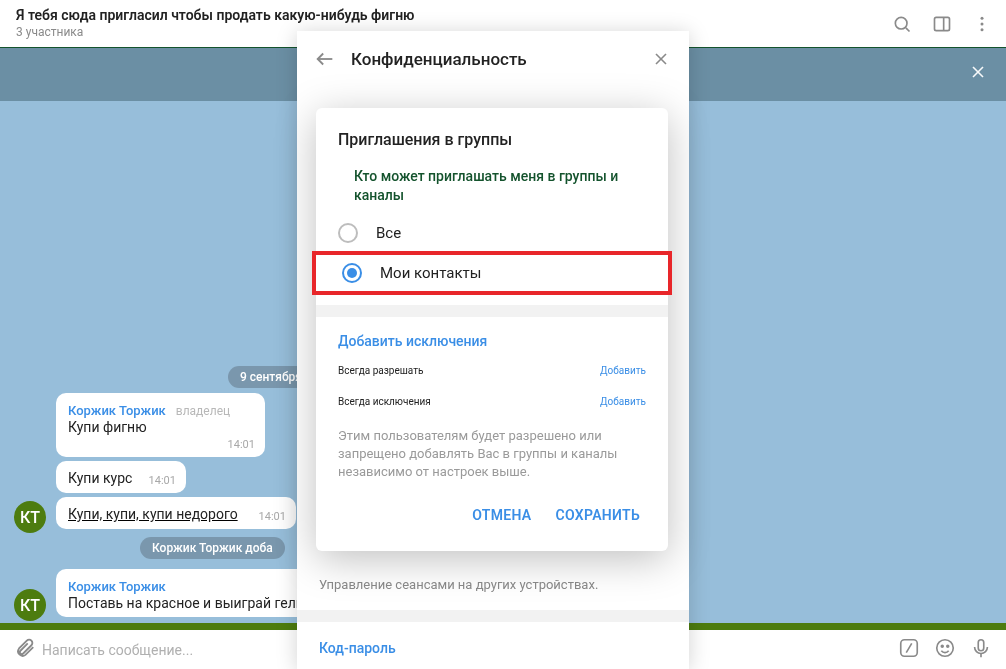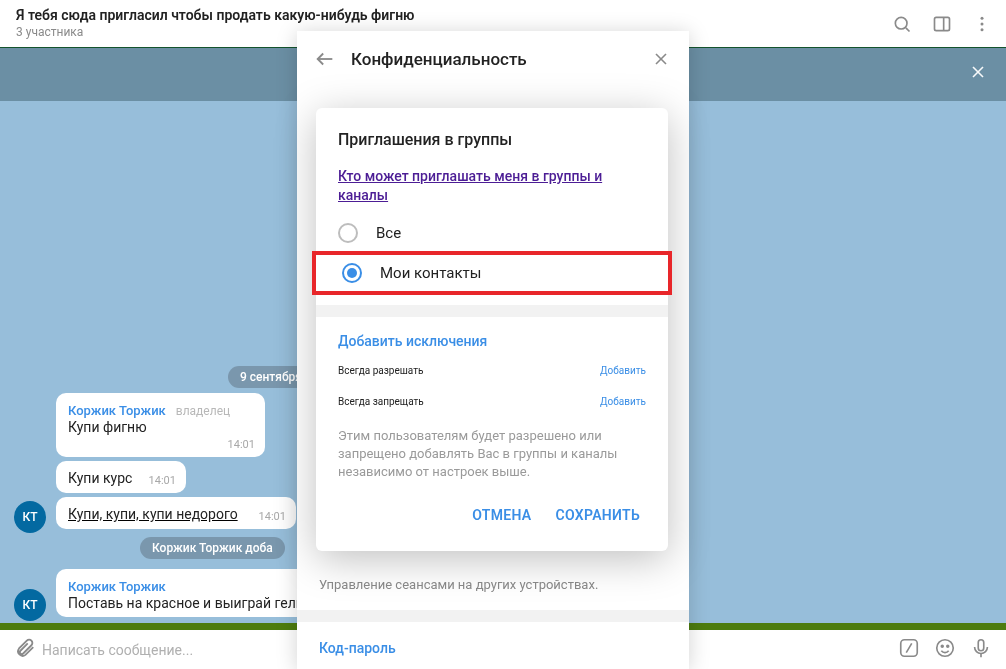--- a/index.html
+++ b/index.html
@@ -13,21 +13,21 @@
 .topbar-icons .icon-btn { width: 24px; height: 24px; display: flex; align-items: center; justify-content: center; cursor: pointer; color: #8a8a8a; }
 
 .bg-strip { position: absolute; top: 48px; left: 0; right: 0; height: 53px; background: #6b8fa4; z-index: 0; }
 .bg-close { position: absolute; top: 62px; right: 18px; color: #fff; opacity: 0.95; cursor: pointer; z-index: 0; }
 
 .main-area { position: absolute; top: 101px; bottom: 46px; left: 0; right: 0; background: #97beda; z-index: 0; }
 
 .date-chip { position: absolute; top: 366px; left: 228px; background: #7a97ad; color: #fff; font-size: 12px; font-weight: 500; padding: 4px 12px; border-radius: 12px; }
 
 .msg-cluster { position: absolute; left: 14px; }
-.avatar { width: 32px; height: 32px; border-radius: 50%; background: #0369a1; color: #fff; font-size: 12px; font-weight: 500; display: flex; align-items: center; justify-content: center; position: absolute; left: 0; bottom: 0; }
+.avatar { width: 32px; height: 32px; border-radius: 50%; background: #4d7c0f; color: #fff; font-size: 16px; font-weight: 500; display: flex; align-items: center; justify-content: center; position: absolute; left: 0; bottom: 0; }
 
 .bubble { background: #fff; border-radius: 10px; padding: 7px 12px; margin-bottom: 4px; position: relative; }
 .bubble .sender { color: #3a8ee6; font-size: 13px; font-weight: 500; display: inline; }
 .bubble .owner-tag { color: #b8b8b8; font-size: 12px; margin-left: 6px; }
 .bubble .text { color: #222; font-size: 14px; display: block; }
 .bubble .time { color: #a8a8a8; font-size: 11px; position: absolute; right: 10px; bottom: 6px; }
 
 .cluster1 { top: 393px; width: 270px; }
 .cluster1 .b1 { width: 209px; height: 64px; }
 .cluster1 .b2 { width: 130px; height: 32px; }
@@ -52,21 +52,21 @@
 .sp-title { font-size: 17px; font-weight: 500; color: #222; margin-left: 12px; flex: 1; }
 .sp-close { width: 28px; height: 28px; color: #8a8a8a; cursor: pointer; display: flex; align-items: center; justify-content: center; }
 .sp-body { padding-top: 480px; }
 .sp-desc { padding: 10px 22px 18px; color: #8a8a8a; font-size: 13px; }
 .sp-section-title { padding: 18px 22px 6px; color: #3a8ee6; font-size: 14px; font-weight: 500; border-top: 12px solid #f2f2f2; }
 .sp-text { padding: 6px 22px 0; color: #222; font-size: 14px; }
 
 
 .dialog { position: absolute; top: 108px; left: 316px; width: 352px; background: #fff; border-radius: 6px; box-shadow: 0 8px 40px rgba(0,0,0,0.25); z-index: 20; padding-bottom: 6px; }
 .dlg-title { font-size: 16px; font-weight: 500; color: #222; padding: 22px 22px 14px; }
-.dlg-subtitle { color: #4c1d95; font-size: 14px; font-weight: 500; padding: 4px 22px 10px; line-height: 1.35; text-decoration: underline; }
+.dlg-subtitle { color: #14532d; font-size: 14px; font-weight: 500; padding: 4px 38px 10px; line-height: 1.35; }
 .radio-row { display: flex; align-items: center; padding: 8px 22px; cursor: pointer; }
 .radio-outer { width: 20px; height: 20px; border: 2px solid #bdbdbd; border-radius: 50%; margin-right: 18px; position: relative; }
 .radio-row.selected .radio-outer { border-color: #3a8ee6; }
 .radio-row.selected .radio-outer::after { content: ""; position: absolute; top: 3px; left: 3px; width: 10px; height: 10px; background: #3a8ee6; border-radius: 50%; }
 .radio-label { font-size: 15px; color: #222; }
 .highlight-box { border: 4px solid #e8262a; margin: 0 -4px; padding: 4px 26px; }
 .dlg-sep { height: 12px; background: #f2f2f2; margin: 10px 0 0; }
 .dlg-section-title { color: #3a8ee6; font-size: 14px; font-weight: 500; padding: 16px 22px 6px; }
 .exc-row { display: flex; justify-content: space-between; padding: 10px 22px; font-size: 10px; }
 .exc-label { color: #222; }
@@ -218,21 +218,21 @@
       <span class="radio-label">Мои контакты</span>
     </div>
   </div>
   <div class="dlg-sep"></div>
   <div class="dlg-section-title">Добавить исключения</div>
   <div class="exc-row">
     <span class="exc-label">Всегда разрешать</span>
     <span class="exc-action">Добавить</span>
   </div>
   <div class="exc-row">
-    <span class="exc-label">Всегда запрещать</span>
+    <span class="exc-label">Всегда исключения</span>
     <span class="exc-action">Добавить</span>
   </div>
   <div class="dlg-note">Этим пользователям будет разрешено или запрещено добавлять Вас в группы и каналы независимо от настроек выше.</div>
   <div class="dlg-actions">
     <span class="dlg-btn">ОТМЕНА</span>
     <span class="dlg-btn">СОХРАНИТЬ</span>
   </div>
 </div>
 
 </body></html>

